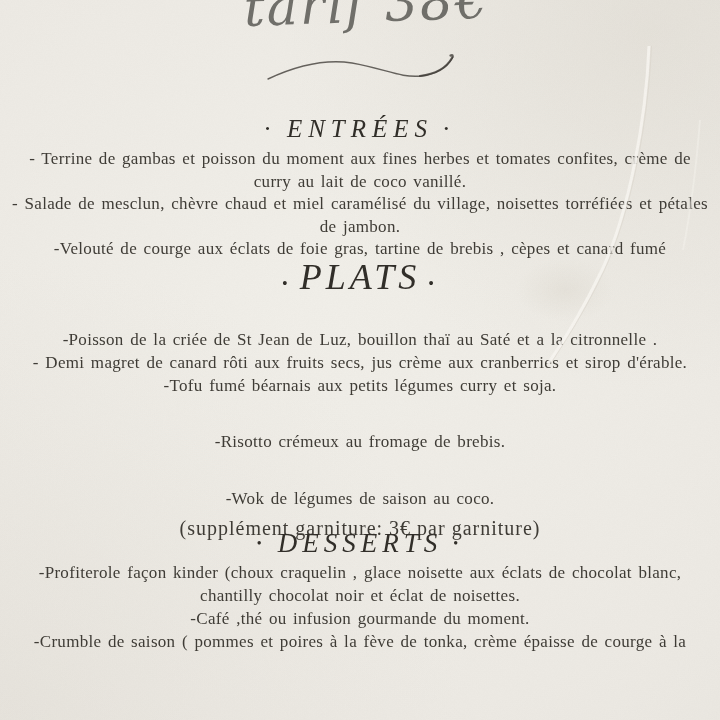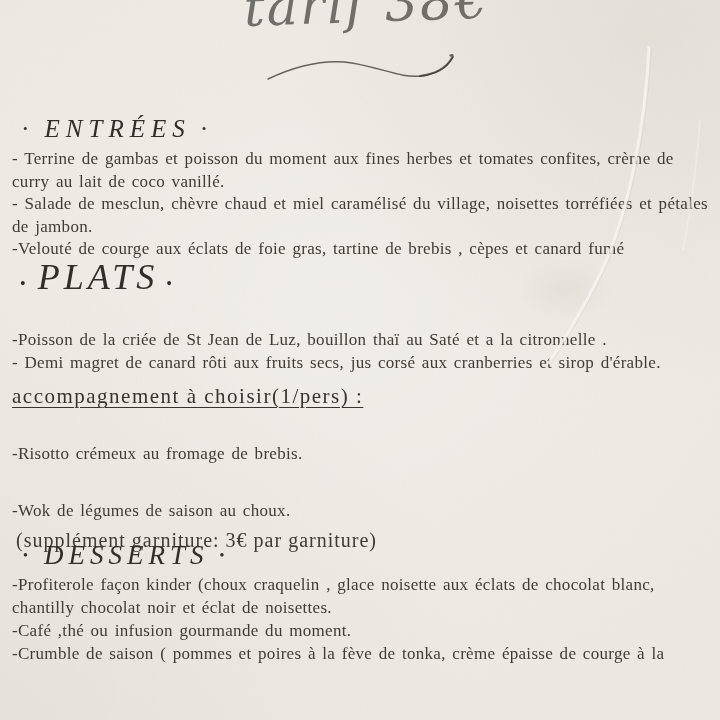--- a/index.html
+++ b/index.html
@@ -22,21 +22,21 @@
     text-align:center; text-indent:14px;
     font-family:"DejaVu Serif", serif; font-style:italic;
     font-size:52px; font-weight:400; letter-spacing:2px;
     color:#6e6d68; transform:rotate(-2deg);
     white-space:nowrap; pointer-events:none;
   }
   .flourish { position:absolute; left:0; top:0; width:720px; height:110px; }
   .crease { position:absolute; left:0; top:0; width:720px; height:720px; pointer-events:none; }
   .grain  { position:absolute; left:0; top:0; width:720px; height:720px; pointer-events:none; opacity:0.05; }
 
-  .menu { position:relative; padding:113px 12px 0; }
+  .menu { position:relative; padding:113px 12px 0; text-align:center; }
 
   .heading { font-style:italic; font-weight:normal; color:#2e2b26; margin:0; }
   .heading .dot { font-style:normal; font-size:0.52em; vertical-align:0.3em; padding:0 11px; color:#2e2b26; }
   .h-entrees  { font-size:25px; letter-spacing:6px; line-height:32px; margin-bottom:3px; }
   .h-plats    { font-size:36px; letter-spacing:4px; line-height:32px; margin-bottom:28px; }
   .h-plats .dot { vertical-align:-0.02em; font-size:0.45em; padding:0 8px; }
   .h-desserts { font-size:27px; letter-spacing:5px; line-height:34px; margin-top:-19px; position:relative; }
 
   p.item { margin:0; font-size:17px; letter-spacing:0.3px; word-spacing:2px; color:#3c3933; }
   .entrees  p.item { line-height:22.5px; }
@@ -68,26 +68,26 @@
     <section class="entrees">
       <h2 class="heading h-entrees"><span class="dot">•</span><span>ENTRÉES</span><span class="dot">•</span></h2>
       <p class="item">- Terrine de gambas et poisson du moment aux fines herbes et tomates confites, crème de curry au lait de coco vanillé.</p>
       <p class="item">- Salade de mesclun, chèvre chaud et miel caramélisé du village, noisettes torréfiées et pétales de jambon.</p>
       <p class="item">-Velouté de courge aux éclats de foie gras, tartine de brebis , cèpes et canard fumé</p>
     </section>
 
     <section class="plats">
       <h2 class="heading h-plats"><span class="dot">•</span><span>PLATS</span><span class="dot">•</span></h2>
       <p class="item">-Poisson de la criée de St Jean de Luz, bouillon thaï au Saté et a la citronnelle .</p>
-      <p class="item">- Demi magret de canard rôti aux fruits secs, jus corsé aux cranberries et sirop d'érable.</p>
+      <p class="item">- Demi magret de canard rôti aux fruits secs, jus crème aux cranberries et sirop d'érable.</p>
+      <p class="item">-Tofu fumé béarnais aux petits légumes curry et soja.</p>
 
-      <h3 class="acc-heading">accompagnement à choisir(1/pers) :</h3>
       <div class="sides">
         <p class="item">-Risotto crémeux au fromage de brebis.</p>
-        <p class="item">-Wok de légumes de saison au choux.</p>
+        <p class="item">-Wok de légumes de saison au coco.</p>
       </div>
       <p class="side-note">(supplément garniture: 3€ par garniture)</p>
     </section>
 
     <section class="desserts">
       <h2 class="heading h-desserts"><span class="dot">•</span><span>DESSERTS</span><span class="dot">•</span></h2>
       <p class="item">-Profiterole façon kinder (choux craquelin , glace noisette aux éclats de chocolat blanc, chantilly chocolat noir et éclat de noisettes.</p>
       <p class="item">-Café ,thé ou infusion gourmande du moment.</p>
       <p class="item">-Crumble de saison ( pommes et poires à la fève de tonka, crème épaisse de courge à la</p>
     </section>

